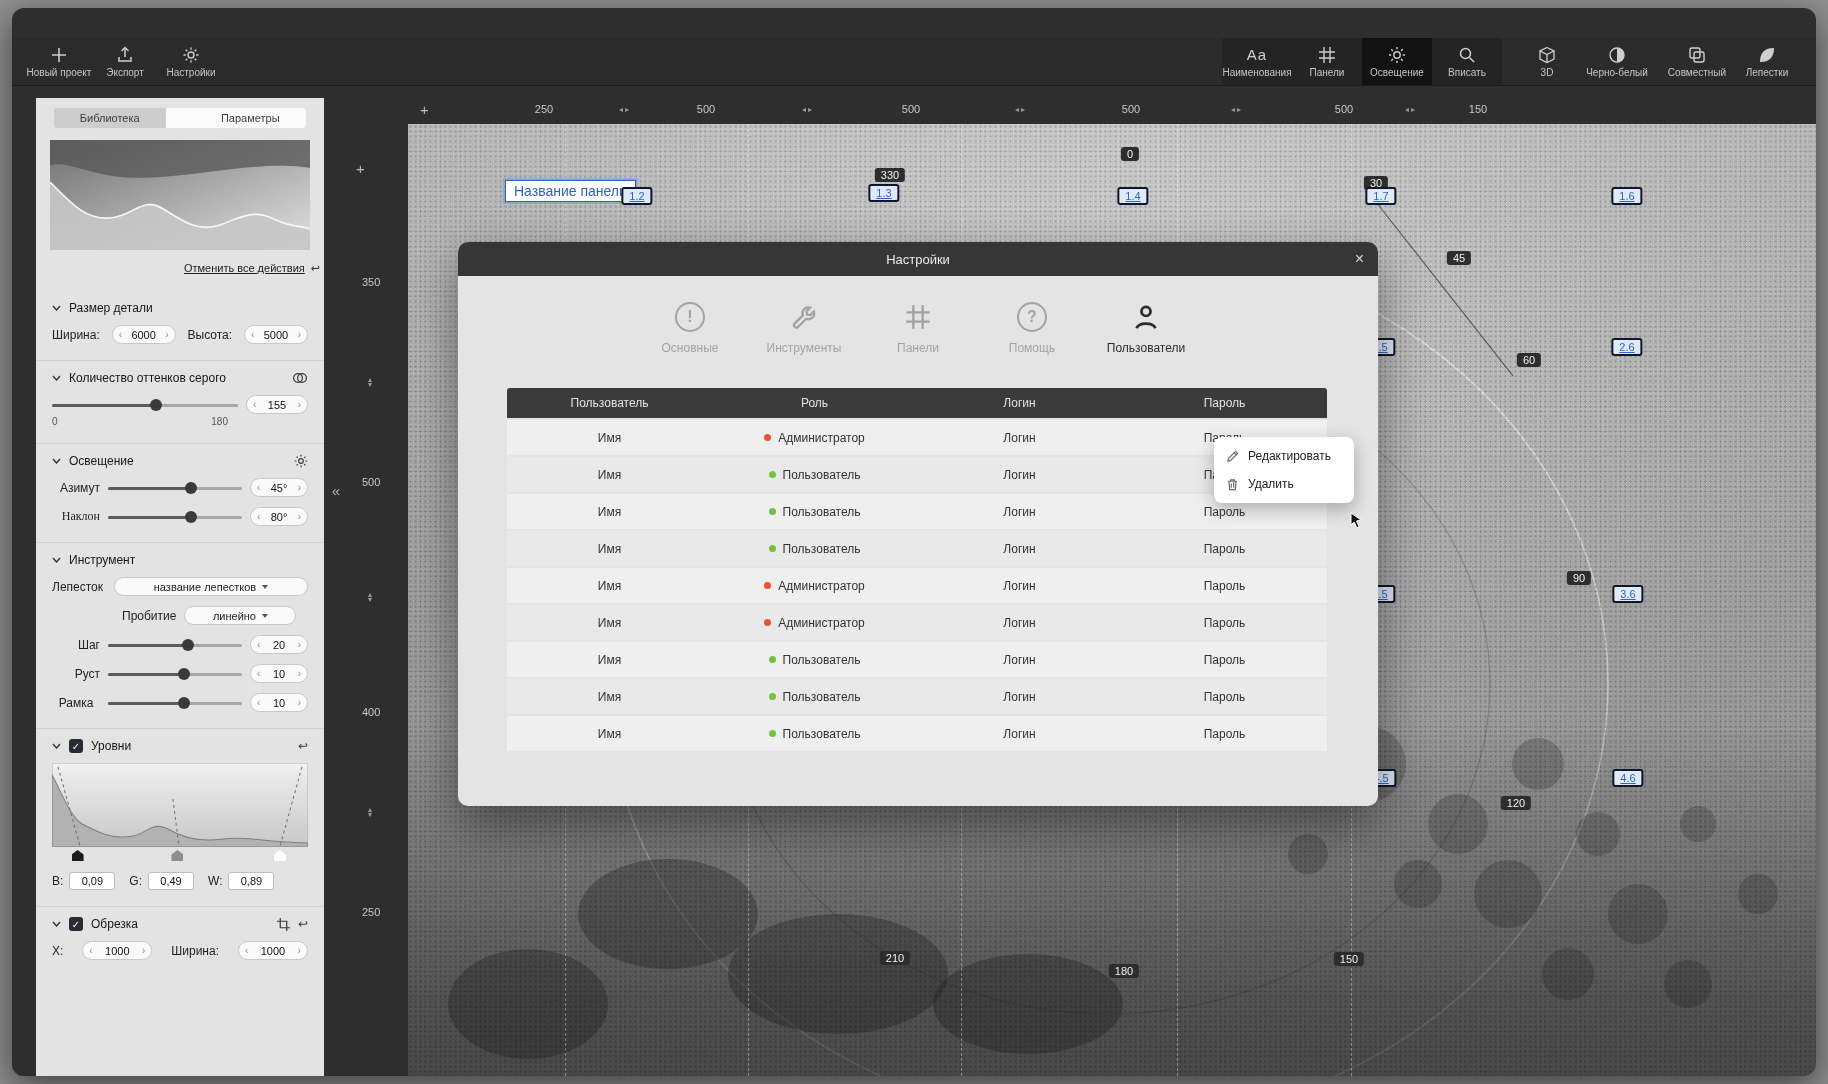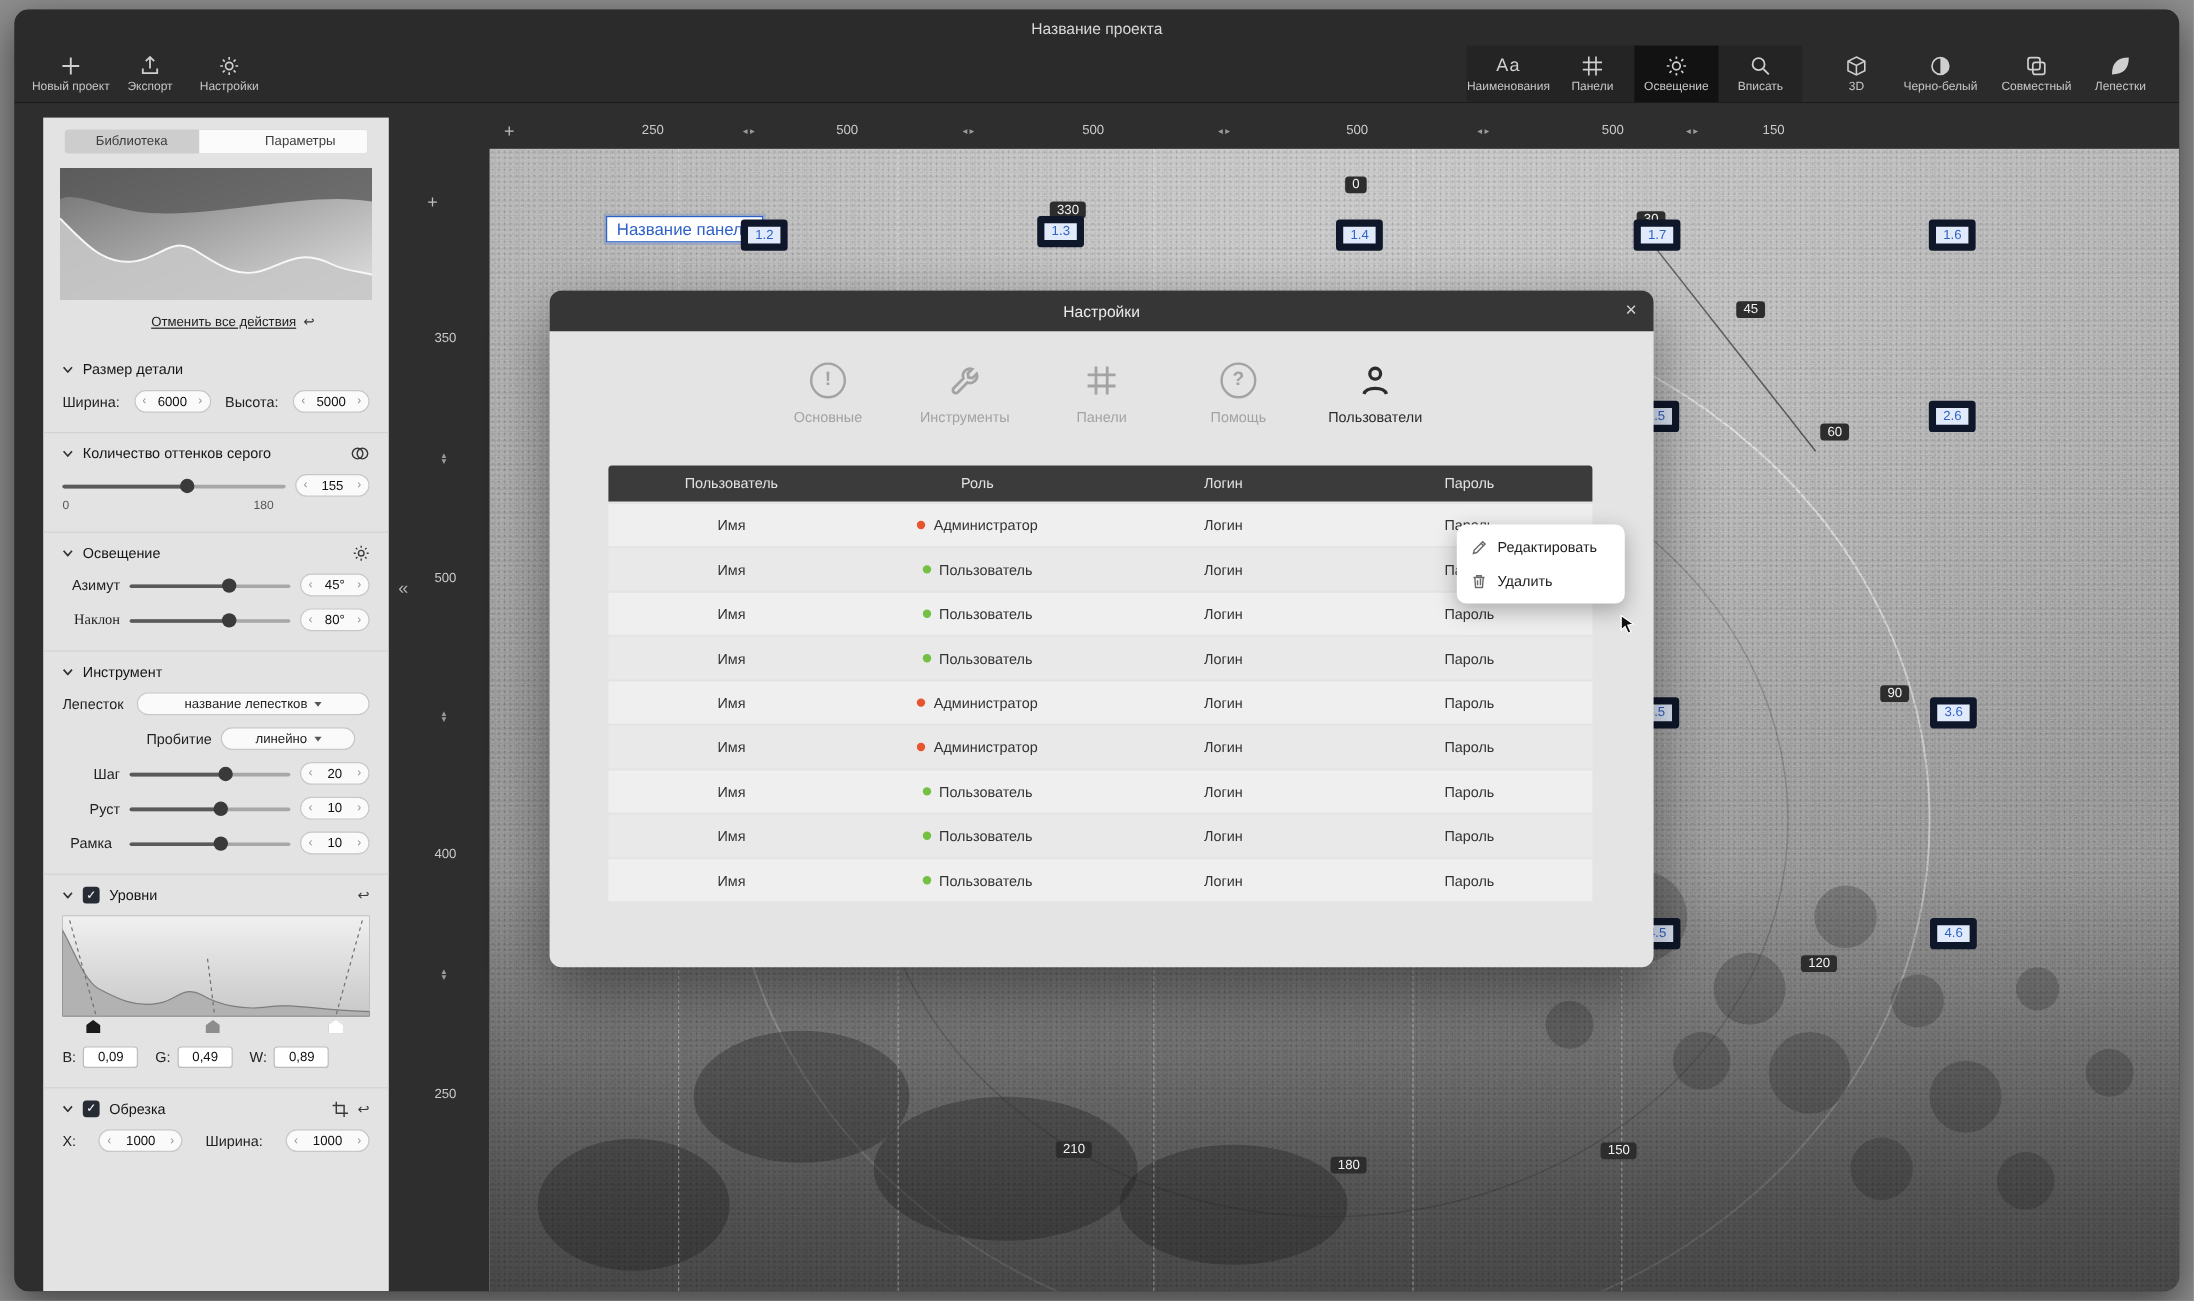--- a/index.html
+++ b/index.html
@@ -51,21 +51,21 @@
   }
   .sb-tabs {
     margin:10px auto 0; width:252px; display:flex; background:#cdcdcd;
     border-radius:3px; overflow:hidden; font-size:11px; color:#3c3c3c;
   }
   .sb-tab { flex:1; text-align:center; padding:4px 0; cursor:default; }
   .sb-tab.active { background:#fbfbfb;padding-left:29px; }
   .sb-preview { margin:12px 14px 0; height:110px; background:#bcbcbc; overflow:hidden; }
   .sb-preview svg { display:block; }
   .sb-undo-all {
-    margin-top:12px; padding-right:4px; text-align:center; font-size:11px; color:#222;margin-left:32px;
+    margin-top:12px; padding-right:4px; text-align:right; font-size:11px; color:#222;margin-left:32px;
   }
   .sb-undo-all .u-label { text-decoration:underline; }
   .sb-undo-all .u-icon { margin-left:6px; color:#333; }
   .sb-section { margin-top:16px; border-top:1px solid #d2d2d2; padding-top:10px; }
   .sb-section.first { border-top:none; }
   .sb-head {
     display:flex; align-items:center; gap:8px; padding:0 16px;
     font-size:12px; color:#161616;
   }
   .sb-head .chev { color:#333; display:flex; }
@@ -135,21 +135,21 @@
     content:""; position:absolute; inset:0; pointer-events:none; z-index:1;
     background:linear-gradient(to bottom, rgba(255,255,255,.14), transparent 28%, rgba(0,0,0,.10) 62%, rgba(0,0,0,.30) 92%);
   }
   .pdiv { position:absolute; top:0; bottom:0; width:0; border-left:1px dashed rgba(255,255,255,.35); z-index:2; }
 
   .badge {
     position:absolute; transform:translate(-50%,-50%); z-index:6;
     font-size:11px; padding:1px 6px; border-radius:3px; white-space:nowrap;
   }
   .badge.dark { background:#2d2d2d; color:#f2f2f2; }
-  .badge.blue { background:#e1eafa; color:#2f62c9; border:6px solid #0f172a; }
+  .badge.blue { background:#e1eafa; color:#2f62c9; border:2px solid #0f172a;text-decoration:underline; }
   .panel-label {
     position:absolute; z-index:6; font-size:14px; color:#2f62c9;
     background:#ffffff; border:1px solid #2f62c9; padding:2px 8px;
     box-shadow:0 0 0 2px rgba(47,98,201,.22);
   }
 
   
   .modal {
     position:absolute; left:446px; top:234px; width:920px; height:564px;
     background:#e4e4e4; border-radius:10px; z-index:20;
@@ -193,23 +193,20 @@
   }
   .ctx-item { display:flex; align-items:center; gap:9px; padding:7px 12px; font-size:12px; color:#222; }
   .ctx-item .cicon { color:#6b6b6b; display:flex; }
   .cursor-glyph { position:absolute; left:1337px; top:504px; z-index:45; }
 </style>
 </head>
 <body>
 
 <div class="window">
 
-  <div class="titlebar">
-    <span>Название проекта</span>
-  </div>
 
   <div class="toolbar">
     <div class="tb-left">
       <div class="tb-btn">
         <span class="ticon">
           <svg width="18" height="18" viewBox="0 0 18 18">
               <path d="M9 2v14M2 9h14" stroke="currentColor" stroke-width="1.6"></path>
             </svg>
         </span>
         <span>Новый проект</span>

